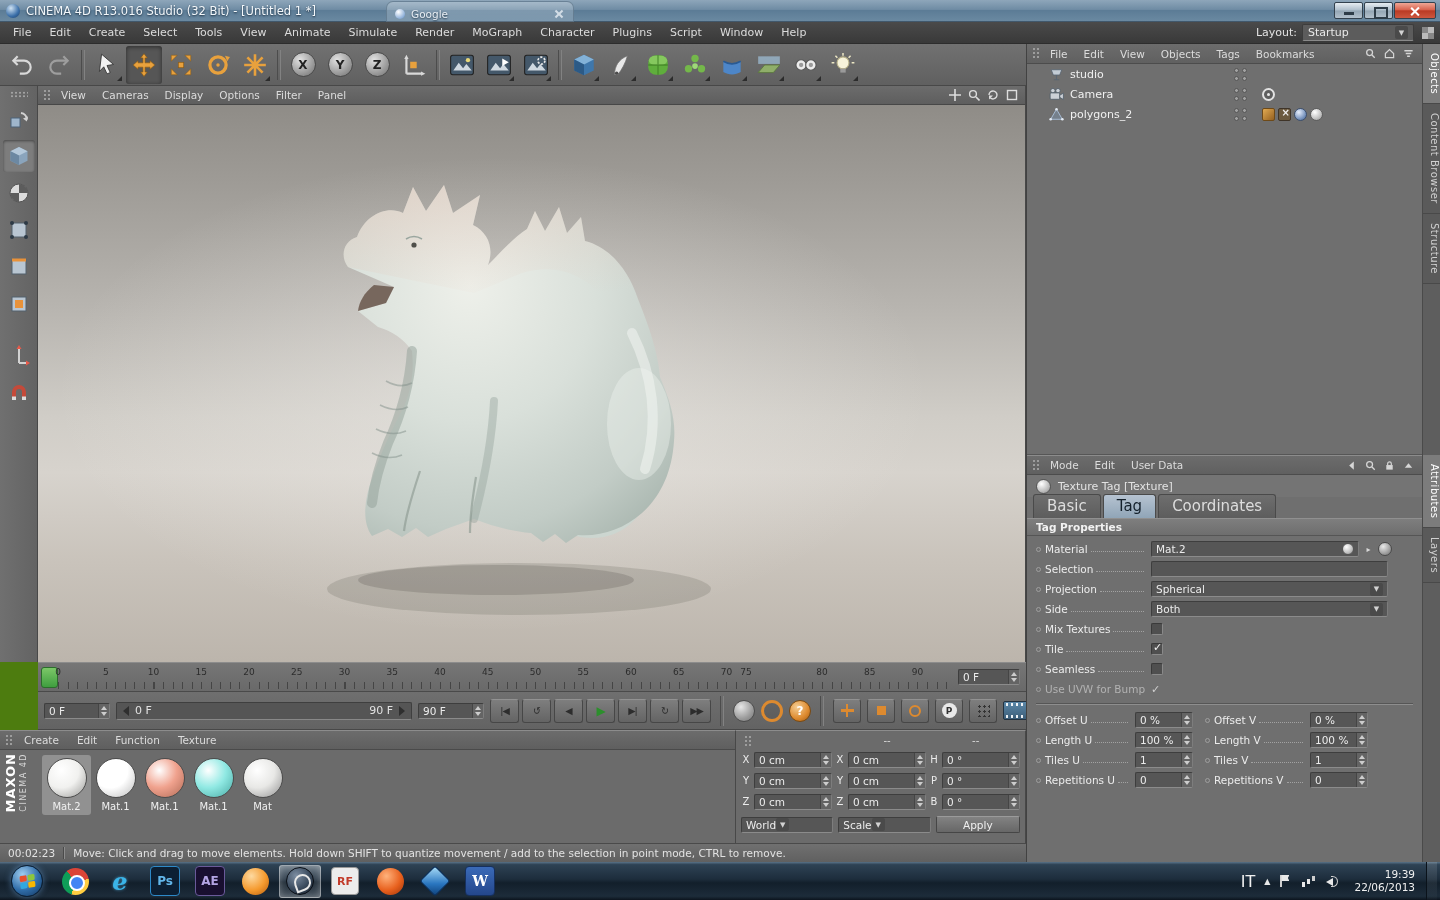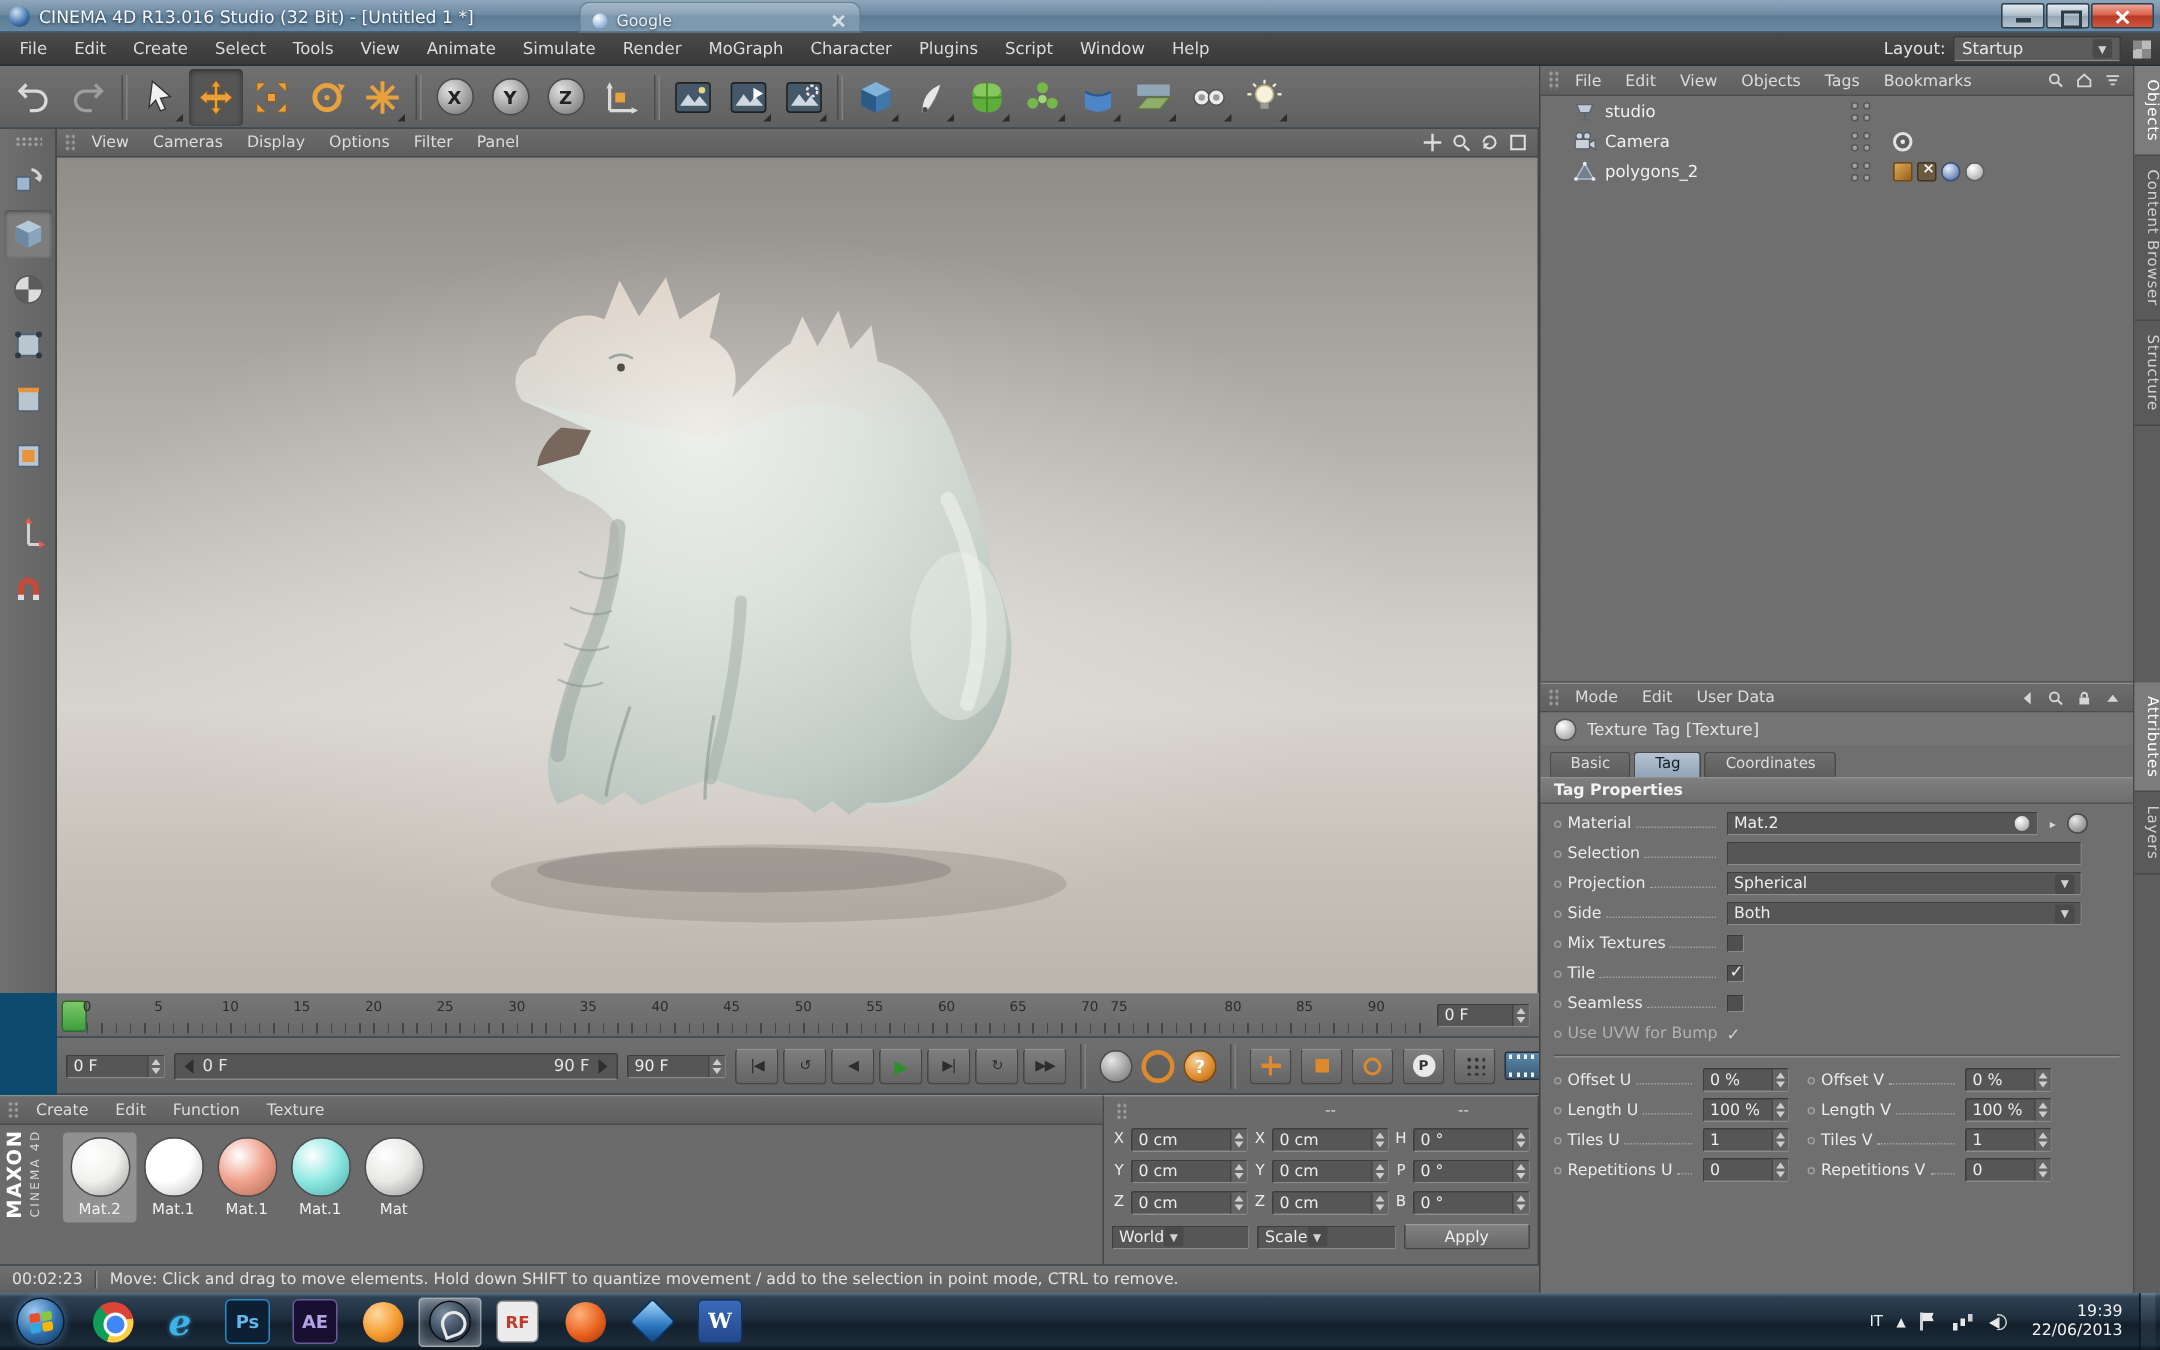--- a/index.html
+++ b/index.html
@@ -1,17 +1,17 @@
 <!DOCTYPE html>
 <html><head>
 <meta charset="utf-8">
 <style>
 *{box-sizing:border-box;margin:0;padding:0}
 body{background:#222;font-family:"DejaVu Sans","Liberation Sans",sans-serif}
-#app{position:relative;width:1440px;height:900px;overflow:hidden;background:#0c4a6e;font-size:11px;color:#e2e2e2;cursor:default}
+#app{position:relative;width:1440px;height:900px;overflow:hidden;background:#4d7c0f;font-size:11px;color:#e2e2e2;cursor:default}
 .mi{padding:0 9px;line-height:22px;color:#dcdcdc;white-space:nowrap}
 svg{display:block}
 
 
 #titlebar{position:absolute;left:0;top:0;width:1440px;height:22px;background:linear-gradient(#8ea6ba,#6f8ca4 45%,#5c7c96 50%,#6a89a1);border-bottom:1px solid #41586c;display:flex;align-items:center;padding:0 6px;color:#f4f8fb;text-shadow:0 1px 2px rgba(10,25,40,.8);font-size:11.5px}
 #ghosttab{position:absolute;left:386px;top:1px;width:188px;height:24px;background:linear-gradient(rgba(220,230,238,.35),rgba(190,205,218,.18));border:1px solid rgba(90,115,135,.7);border-bottom:none;border-radius:7px 7px 0 0;display:flex;align-items:center;gap:6px;padding:0 8px;color:#e8eef4;font-size:10.5px}
 #ghosttab .fav{width:10px;height:10px;border-radius:50%;background:radial-gradient(circle at 35% 30%,#fff,#5b8cc8)}
 #ghosttab .tclose{margin-left:auto;width:12px;height:12px;position:relative;opacity:.8}
 #ghosttab .tclose::before,#ghosttab .tclose::after{content:"";position:absolute;left:5px;top:1px;width:2px;height:10px;background:#e8eef4}
 #ghosttab .tclose::before{transform:rotate(45deg)}#ghosttab .tclose::after{transform:rotate(-45deg)}
@@ -158,21 +158,21 @@
 .target-tag{border:2px solid #e2e2e2;border-radius:50%;background:rgba(0,0,0,.15)}
 .target-tag::after{content:"";position:absolute;left:3px;top:3px;width:3px;height:3px;border-radius:50%;background:#e8e8e8}
 .selection-tag{background:#6b5a3f;border:1px solid #3f3428;color:#fff}
 .selection-tag::after{content:"×";position:absolute;left:2.5px;top:-1.5px;font-size:10px;font-weight:bold;color:#f0f0f0}
 .phong-tag{background:radial-gradient(circle at 35% 30%,#e6eefc,#7591bc 65%,#47628c);border-radius:50%;border:1px solid #3c4f6e}
 
 #ammenu{border-top:1px solid #8c8c8c}
 #amtitle{height:22px;display:flex;align-items:center;gap:7px;padding:0 9px;background:#747474}
 #amtitle .tsphere{width:15px;height:15px;border-radius:50%;background:radial-gradient(circle at 35% 30%,#fff,#bdbdbd 60%,#8a8a8a);border:1px solid #555}
 #amtabs{height:21px;display:flex;gap:2px;padding:0 6px;align-items:flex-end;background:#6f6f6f}
-.amtab{padding:2px 13px 3px;background:linear-gradient(#6e6e6e,#5d5d5d);border:1px solid #4a4a4a;border-bottom:none;border-radius:3px 3px 0 0;font-size:10px;color:#ddd}
+.amtab{padding:2px 13px 3px;background:linear-gradient(#6e6e6e,#5d5d5d);border:1px solid #4a4a4a;border-bottom:none;border-radius:3px 3px 0 0;font-size:15px;color:#ddd}
 .amtab.active{background:linear-gradient(#b6c3d1,#90a5b7);color:#14202b}
 #amsection{height:18px;background:linear-gradient(#7e7e7e,#6e6e6e);border-top:1px solid #909090;border-bottom:1px solid #555;font-weight:bold;display:flex;align-items:center;padding:0 9px;font-size:10.5px;color:#f2f2f2}
 #attr-rows,#uv-rows{padding:3px 9px 0 9px}
 .arow,.uvrow{display:flex;align-items:center;height:20px;gap:4px}
 .adot{width:5px;height:5px;border:1px solid #9e9e9e;border-radius:50%;background:#6f6f6f;flex:0 0 auto}
 .alabel{width:102px;display:flex;align-items:flex-end;color:#ececec;font-size:10.5px;flex:0 0 auto}
 .alabel::after{content:"";flex:1;border-bottom:1px dotted #a2a2a2;margin:0 3px 3px 3px}
 .alabel.dim{color:#b2b2b2}
 .alabel.nolead{width:auto}
 .alabel.nolead::after{display:none}
@@ -209,21 +209,21 @@
 .word-tile{width:30px;height:30px;border-radius:4px;background:linear-gradient(#3a6ab8,#24478c);border:1px solid #16305e;color:#fff;font-size:14px;display:flex;align-items:center;justify-content:center;font-family:"DejaVu Serif","Liberation Serif",serif}
 .ie-e{color:#3ab4e8;font-size:24px;font-style:italic;font-family:"DejaVu Serif","Liberation Serif",serif;text-shadow:0 0 3px rgba(90,190,240,.7)}
 .chrome-ball{width:27px;height:27px;border-radius:50%;background:conic-gradient(from -40deg,#db4437 0 33%,#ffcd40 0 66%,#0f9d58 0);position:relative}
 .chrome-ball::after{content:"";position:absolute;left:7.5px;top:7.5px;width:12px;height:12px;border-radius:50%;background:#4285f4;border:2.5px solid #fff}
 .orange-ball{width:27px;height:27px;border-radius:50%;background:radial-gradient(circle at 35% 30%,#fdd9a0,#f59a2e 55%,#b65c0e)}
 .orange-ball2{width:27px;height:27px;border-radius:50%;background:radial-gradient(circle at 35% 30%,#ffb27c,#e8611e 55%,#9c3208)}
 .c4d-ball{width:28px;height:28px;border-radius:50%;background:radial-gradient(circle at 35% 30%,#7d8ea2,#39495c 55%,#141c26);border:1px solid #0a0f16;position:relative}
 .c4d-ball::after{content:"";position:absolute;left:7px;top:6px;width:13px;height:13px;border:2px solid #e8e8e8;border-radius:50% 50% 50% 0;transform:rotate(-20deg)}
 .blue-shard{width:22px;height:22px;background:linear-gradient(135deg,#a8dcf8,#2a76c0 60%,#10437c);transform:rotate(45deg);border-radius:3px;border:1px solid #0c3260}
 #tray{margin-left:auto;display:flex;align-items:center;gap:9px;padding-right:2px;color:#f0f0f0}
-#tray .lang{font-size:10px}
+#tray .lang{font-size:16px}
 #tray .hidearrow{font-size:8px;color:#e8e8e8}
 .trayico{width:14px;height:12px;position:relative}
 .net-ico::after{content:"";position:absolute;bottom:0;left:0;width:3px;height:5px;background:#e8e8e8;box-shadow:5px -3px 0 #e8e8e8,10px -6px 0 #cfcfcf}
 .vol-ico::after{content:"";position:absolute;bottom:1px;left:1px;border-top:4px solid transparent;border-bottom:4px solid transparent;border-right:7px solid #e8e8e8}
 .vol-ico::before{content:"";position:absolute;right:1px;top:1px;width:6px;height:9px;border:1.5px solid #cfcfcf;border-left:none;border-radius:0 6px 6px 0}
 .flag-ico::after{content:"";position:absolute;left:2px;top:0;width:8px;height:6px;background:#e8e8e8;clip-path:polygon(0 0,100% 0,80% 50%,100% 100%,0 100%)}
 .flag-ico::before{content:"";position:absolute;left:1px;top:0;width:1.5px;height:12px;background:#cfcfcf}
 #clock{text-align:right;font-size:10.5px;line-height:13px;padding:0 6px}
 #showdesk{width:11px;height:38px;border-left:1px solid #0a121a;background:linear-gradient(rgba(255,255,255,.12),rgba(255,255,255,.02));flex:0 0 auto}
 </style>

